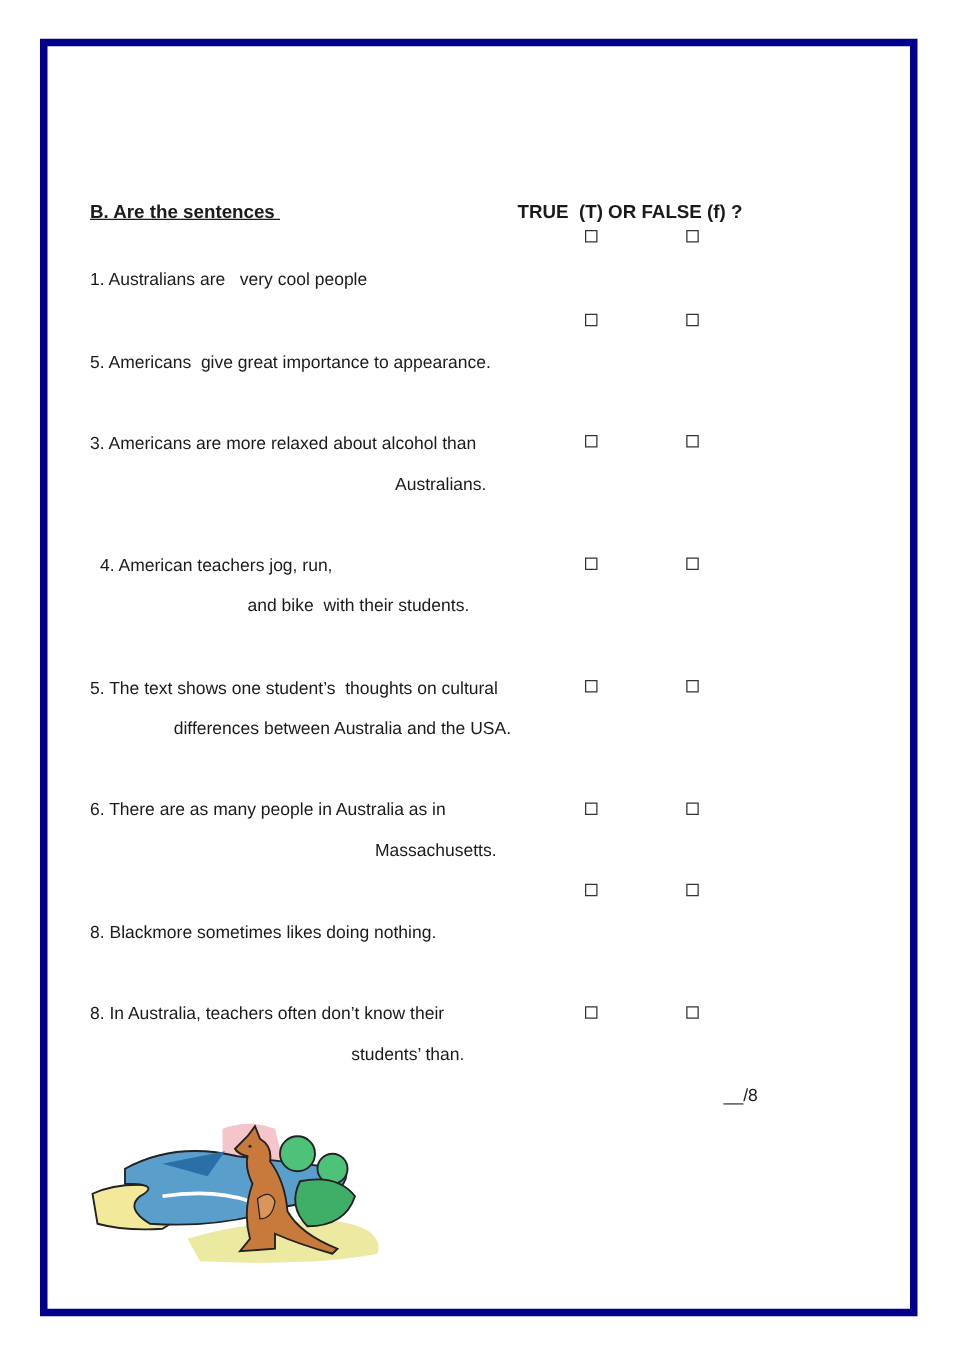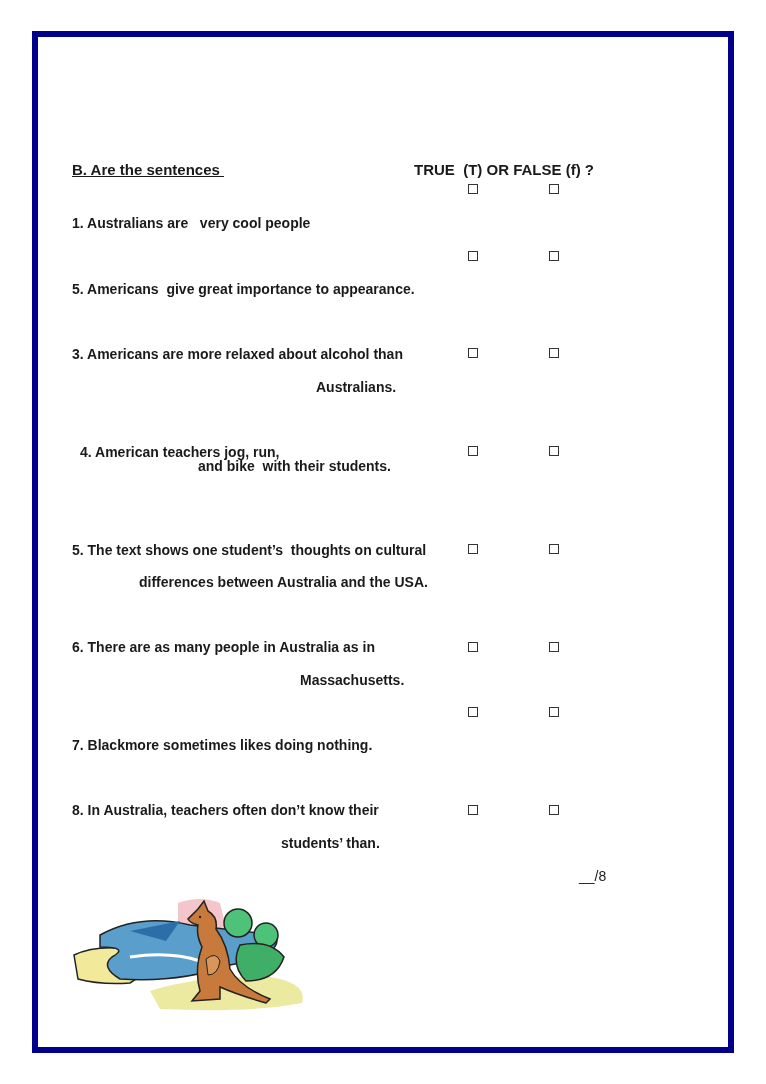--- a/index.html
+++ b/index.html
@@ -10,21 +10,21 @@
     .frame {
       position: absolute; left: 32px; top: 31px; width: 690px; height: 1010px;
       border: 6px solid #00008b; box-sizing: content-box;
     }
     .abs { position: absolute; white-space: pre; margin-top: 34px; }
     .heading {
       font-weight: bold; font-size: 15px; text-decoration: underline;
       left: 72px; top: 127px;
     }
     .tf-heading { font-weight: bold; font-size: 15px; left: 414px; top: 127px; text-align: center; }
-    .q { font-size: 14px; font-weight: bold; }
+    .q { font-size: 14px; }
     .box {
       position: absolute; width: 8px; height: 8px; border: 1.5px solid #333;
       background: #fff;
     }
     .score { font-size: 14px; left: 579px; top: 834px; }
     .watermark {
       position: absolute; left: 617px; top: 1093px; font-size: 15px; font-weight: bold;
       color: #a16207; letter-spacing: 0.2px;
     }
     .clipart { position: absolute; left: 70px; top: 895px; }
@@ -44,35 +44,35 @@
 <div class="abs q" style="left:72px; top:247px;">5. Americans  give great importance to appearance.</div>
 <div class="box" style="left:468px; top:251px;"></div>
 <div class="box" style="left:549px; top:251px;"></div>
 
 <div class="abs q" style="left:72px; top:312px;text-align:center;">3. Americans are more relaxed about alcohol than</div>
 <div class="abs q" style="left:316px; top:345px;">Australians.</div>
 <div class="box" style="left:468px; top:348px;"></div>
 <div class="box" style="left:549px; top:348px;"></div>
 
 <div class="abs q" style="left:80px; top:410px;">4. American teachers jog, run,</div>
-<div class="abs q" style="left:198px; top:424px;text-align:right;">and bike  with their students.</div>
+<div class="abs q" style="left:198px; top:442px;text-align:right;">and bike  with their students.</div>
 <div class="box" style="left:468px; top:446px;"></div>
 <div class="box" style="left:549px; top:446px;"></div>
 
 <div class="abs q" style="left:72px; top:508px;">5. The text shows one student’s  thoughts on cultural</div>
 <div class="abs q" style="left:139px; top:540px;">differences between Australia and the USA.</div>
 <div class="box" style="left:468px; top:544px;"></div>
 <div class="box" style="left:549px; top:544px;"></div>
 
 <div class="abs q" style="left:72px; top:605px;">6. There are as many people in Australia as in</div>
 <div class="abs q" style="left:300px; top:638px;">Massachusetts.</div>
 <div class="box" style="left:468px; top:642px;"></div>
 <div class="box" style="left:549px; top:642px;"></div>
 
-<div class="abs q" style="left:72px; top:703px;">7. Blackmore sometimes likes doing nothing.</div>
+<div class="abs q" style="left:72px; top:703px;">8. Blackmore sometimes likes doing nothing.</div>
 <div class="box" style="left:468px; top:707px;"></div>
 <div class="box" style="left:549px; top:707px;"></div>
 
 <div class="abs q" style="left:72px; top:768px;">8. In Australia, teachers often don’t know their</div>
 <div class="abs q" style="left:281px; top:801px;">students’ than.</div>
 <div class="box" style="left:468px; top:805px;"></div>
 <div class="box" style="left:549px; top:805px;"></div>
 
 <div class="abs score">__/8</div>
 

